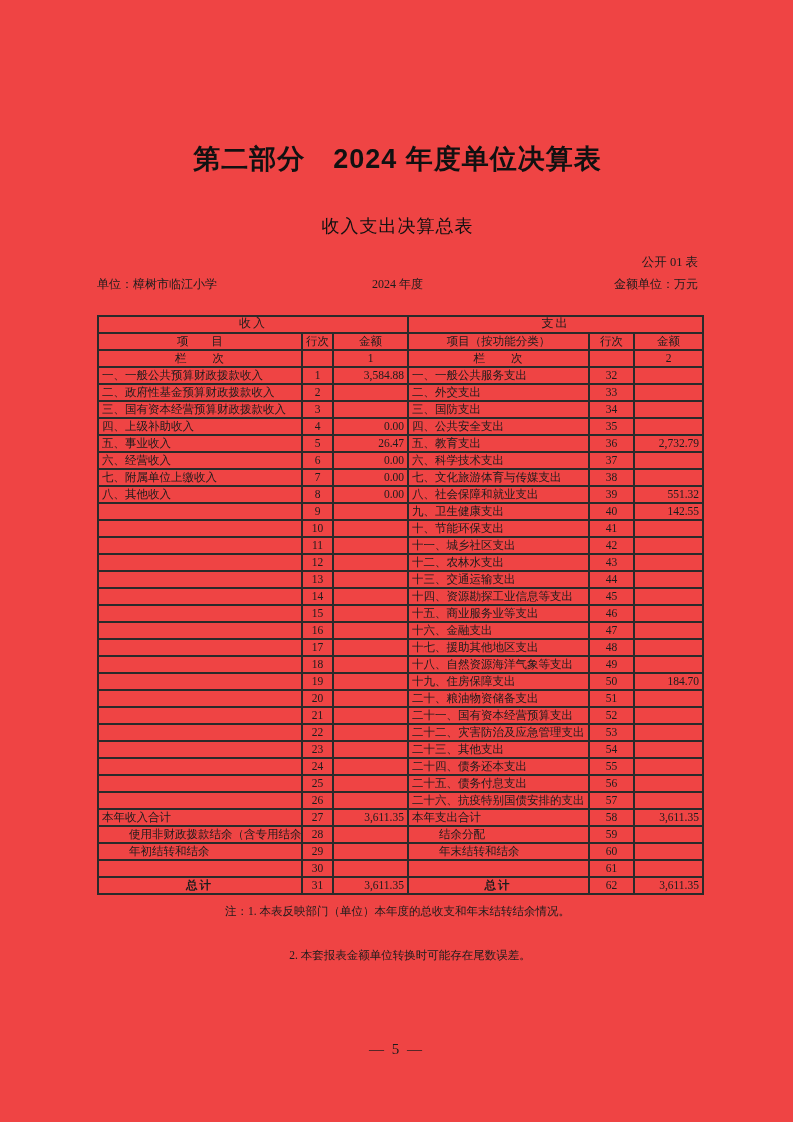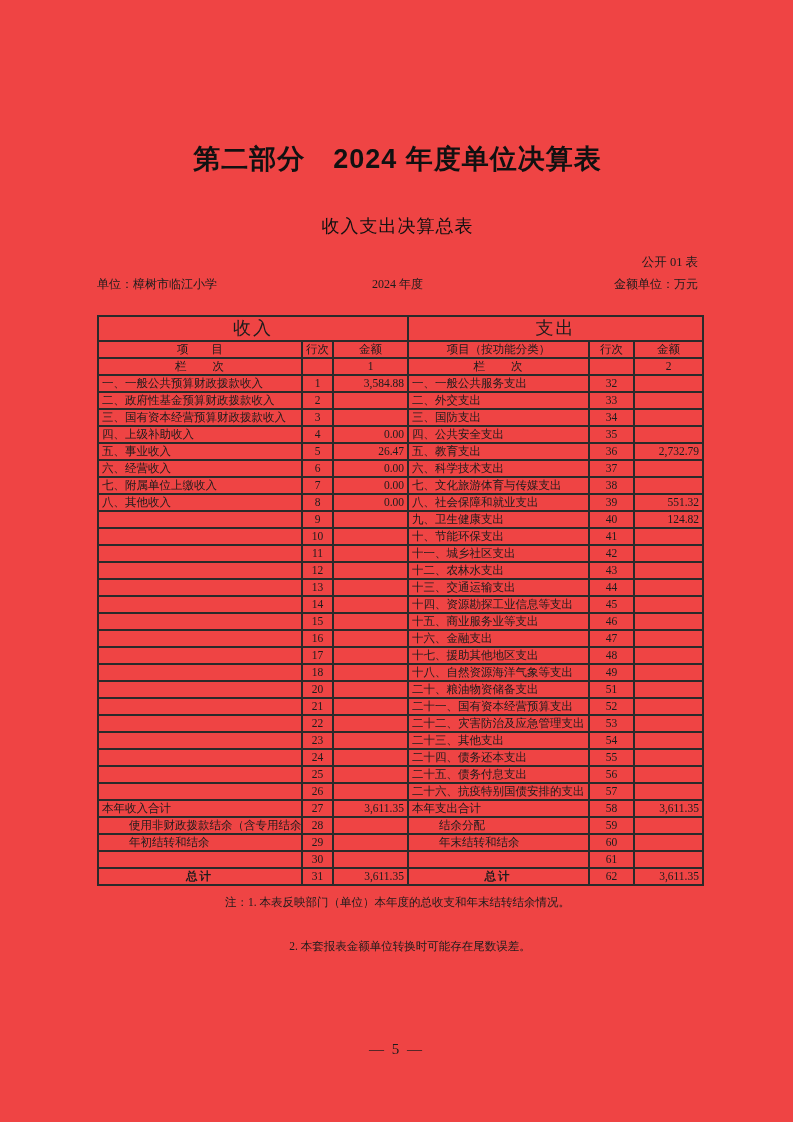--- a/index.html
+++ b/index.html
@@ -56,21 +56,21 @@
   table.fin th, table.fin td{
     border:2px solid #2a2a2a;
     padding:0 3px;
     height:15px;
     line-height:1.25;
     font-weight:normal;
     overflow:hidden;
     white-space:nowrap;
   }
   table.fin thead th{text-align:center;}
-  .th-section{font-size:18px;letter-spacing:2px;height:18px;}
+  .th-section{font-size:12px;letter-spacing:2px;height:18px;font-family:Liberation Mono, monospace;}
   .th-col{height:18px;}
   .lanci-label{text-align:center;letter-spacing:1px;}
   .lanci-val{text-align:center;}
   td.c-label{text-align:left;padding-left:6px;}
   td.c-label.indent{padding-left:30px;}
   td.c-label.total{text-align:center;font-weight:bold;letter-spacing:2px;padding-left:2px;}
   td.c-row{text-align:center;}
   td.c-amount{text-align:right;padding-right:5px;}
   .notes{margin-top:9px;font-size:11.5px;text-align:center;}
   .notes .note-line{margin:0;}
@@ -198,21 +198,21 @@
           <td class="c-label">八、社会保障和就业支出</td>
           <td class="c-row">39</td>
           <td class="c-amount">551.32</td>
         </tr>
         <tr>
           <td class="c-label"></td>
           <td class="c-row">9</td>
           <td class="c-amount"></td>
           <td class="c-label">九、卫生健康支出</td>
           <td class="c-row">40</td>
-          <td class="c-amount">124.82</td>
+          <td class="c-amount">142.55</td>
         </tr>
         <tr>
           <td class="c-label"></td>
           <td class="c-row">10</td>
           <td class="c-amount"></td>
           <td class="c-label">十、节能环保支出</td>
           <td class="c-row">41</td>
           <td class="c-amount"></td>
         </tr>
         <tr>
@@ -271,20 +271,28 @@
           <td class="c-row">48</td>
           <td class="c-amount"></td>
         </tr>
         <tr>
           <td class="c-label"></td>
           <td class="c-row">18</td>
           <td class="c-amount"></td>
           <td class="c-label">十八、自然资源海洋气象等支出</td>
           <td class="c-row">49</td>
           <td class="c-amount"></td>
+        </tr>
+        <tr>
+          <td class="c-label"></td>
+          <td class="c-row">19</td>
+          <td class="c-amount"></td>
+          <td class="c-label">十九、住房保障支出</td>
+          <td class="c-row">50</td>
+          <td class="c-amount">184.70</td>
         </tr>
         <tr>
           <td class="c-label"></td>
           <td class="c-row">20</td>
           <td class="c-amount"></td>
           <td class="c-label">二十、粮油物资储备支出</td>
           <td class="c-row">51</td>
           <td class="c-amount"></td>
         </tr>
         <tr>

